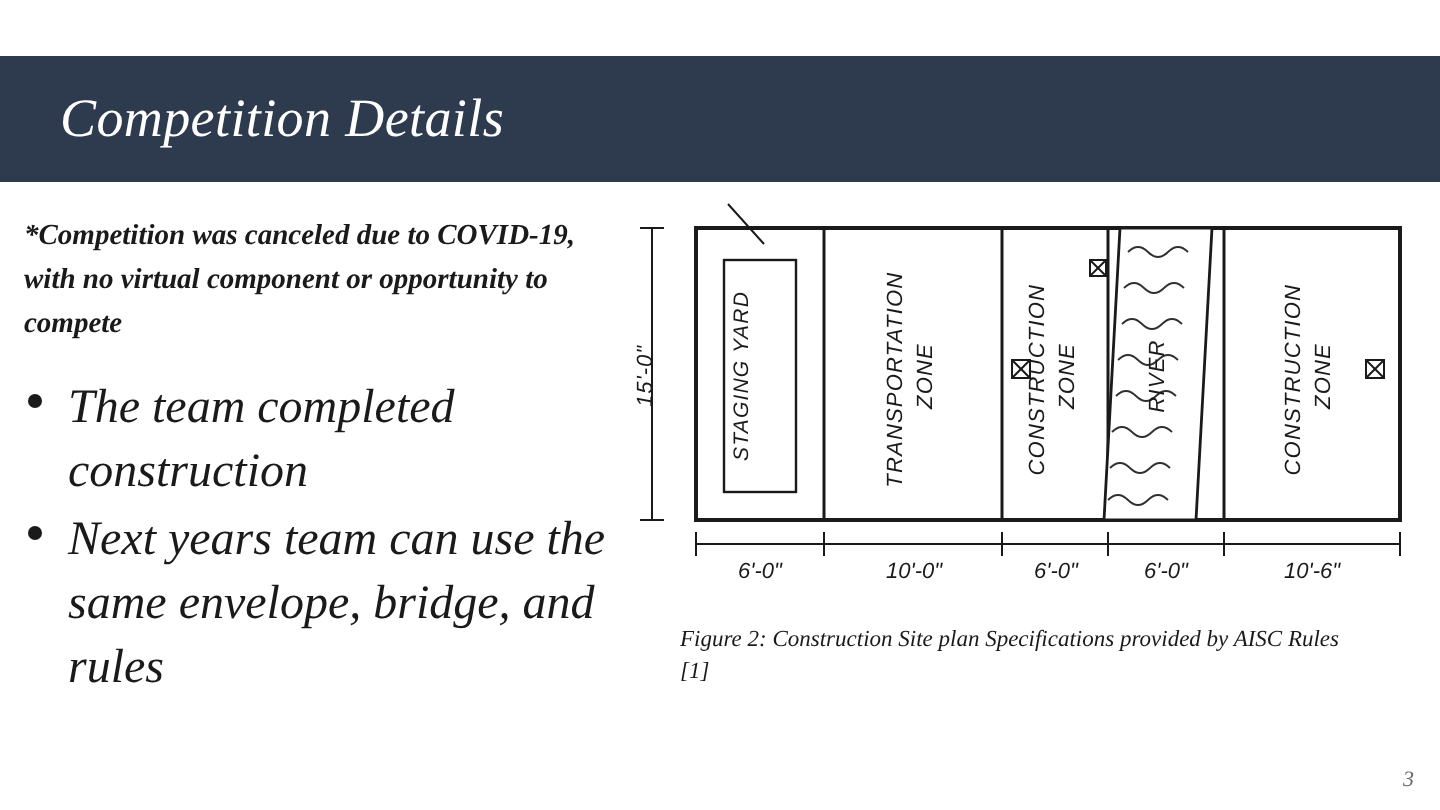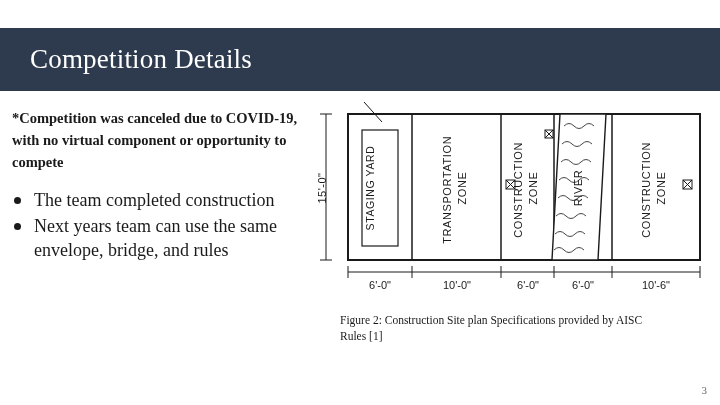--- a/index.html
+++ b/index.html
@@ -12,20 +12,21 @@
     background: #ffffff;
     font-family: "Liberation Serif", serif;
     overflow: hidden;
   }
   .slide {
     position: relative;
     width: 720px;
     height: 405px;
     background: #ffffff;
     overflow: hidden;
+    font-style: italic;
   }
   
   .header-band {
     position: absolute;
     left: 0;
     top: 28px;
     width: 720px;
     height: 63px;
     background: #2e3b4e;
   }
@@ -56,21 +57,21 @@
   }
   .bullets {
     list-style: none;
     margin: 0;
     padding: 0;
   }
   .bullets li {
     position: relative;
     padding-left: 22px;
     font-family: "Liberation Serif", serif;
-    font-size: 18px;
+    font-size: 24px;
     line-height: 1.33;
     color: #1a1a1a;
     margin-bottom: 2px;
   }
   .bullets li .dot {
     position: absolute;
     left: 2px;
     top: 8px;
     width: 7px;
     height: 7px;

